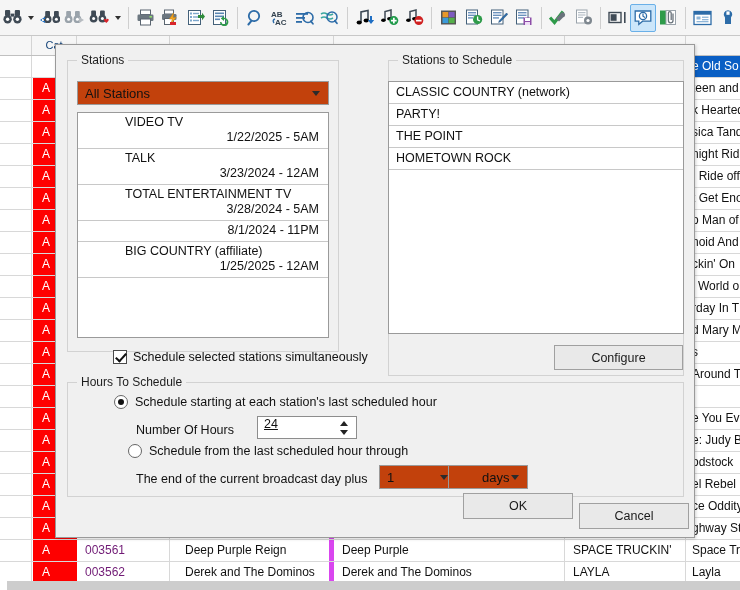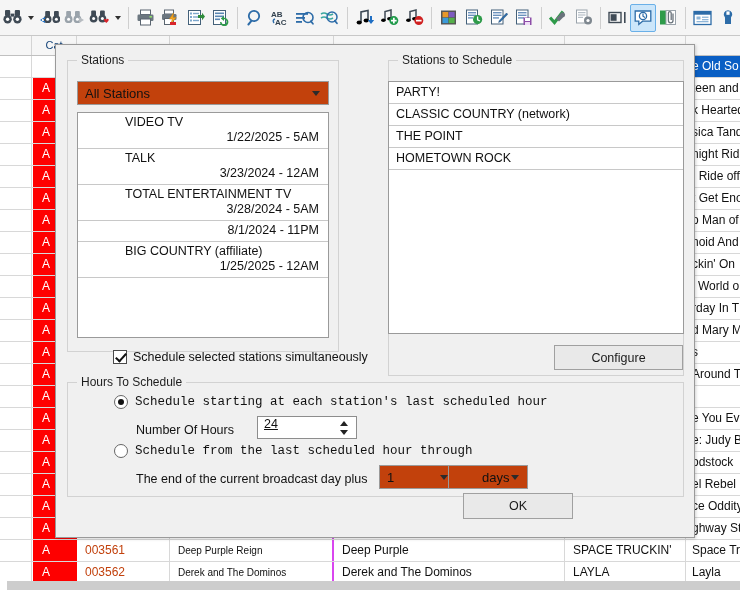--- a/index.html
+++ b/index.html
@@ -49,25 +49,25 @@
     text-align: center; border-right: 1px solid #d4d4d4;
   }
   .grid-rows { position: absolute; left: 0; top: 20px; width: 740px; }
   .grow { position: relative; height: 22px; border-bottom: 1px solid #d8d8d8; }
   .c-sel { position: absolute; left: 0; top: 0; width: 32px; height: 21px;
            border-right: 1px solid #d8d8d8; background:#fff; }
   .c-cat { position: absolute; left: 33px; top: 0; width: 44px; height: 21px;
            background: #fe0000; color: #fff; font-size: 12px;
            line-height: 21px; padding-left: 9px; }
   .c-id  { position: absolute; left: 78px; top: 0; width: 92px; height: 21px;
-           font-size: 12px; line-height: 21px; padding-left: 7px; color:#c2410c;
+           font-size: 12px; line-height: 21px; padding-left: 7px; color:#701a75;
            border-right: 1px solid #d8d8d8; }
   .c-t1  { position: absolute; left: 171px; top: 0; width: 163px; height: 21px;
-           font-size: 10px; line-height: 21px; padding-left: 7px; color:#111;
-           border-right: 2px solid #d946ef; }
+           font-size: 12px; line-height: 21px; padding-left: 14px; color:#111;
+           border-right: 5px solid #d946ef; }
   .c-t2  { position: absolute; left: 335px; top: 0; width: 230px; height: 21px;
            font-size: 12px; line-height: 21px; padding-left: 7px; color:#111;
            border-right: 1px solid #d8d8d8; }
   .c-t3  { position: absolute; left: 566px; top: 0; width: 120px; height: 21px;
            font-size: 12px; line-height: 21px; padding-left: 7px; color:#111;
            border-right: 1px solid #d8d8d8; }
   .c-t4  { position: absolute; left: 687px; top: 0; width: 53px; height: 21px;
            font-size: 12px; line-height: 21px; padding-left: 5px; color:#111;
            white-space: nowrap; overflow: hidden; }
   .c-t4.hl { background: #0a5fc4; color: #ffffff; }
@@ -151,21 +151,21 @@
   .radio-row { position: absolute; display: flex; align-items: center; }
   .radio {
     width: 14px; height: 14px; border-radius: 50%;
     background: #fff; border: 1px solid #666; position: relative;
     margin-right: 7px; flex: none;
   }
   .radio.on::after {
     content: ""; position: absolute; left: 3px; top: 3px;
     width: 6px; height: 6px; border-radius: 50%; background: #111;
   }
-  .radio-label { font-size: 12.5px; color: #111; font-family: Liberation Mono, monospace; }
+  .radio-label { font-size: 12.5px; color: #111; }
 
   .plain-label { position: absolute; font-size: 12.5px; color: #111; }
 
   .spin {
     position: absolute; background: #fff; border: 1px solid #8d8d8d;
     font-size: 12.5px; color: #111;
     display: flex; align-items: flex-start; padding-left: 6px; text-decoration: underline;
   }
   .spin .ud {
     position: absolute; right: 7px; top: 50%; margin-top: -8px;
@@ -743,22 +743,22 @@
     </div>
     <div class="xbtn" style="left:340px; top:226px;">
       <span>&lt;</span>
     </div>
 
     <div class="groupbox" style="left:332px; top:15px; width:296px; height:316px;">
       <span class="gb-title">Stations to Schedule</span>
     </div>
 
     <div class="listbox" style="left:332px; top:36px; width:296px; height:253px;" id="schedule-list">
+        <div class="sched-item">CLASSIC COUNTRY (network)</div>
         <div class="sched-item">PARTY!</div>
-        <div class="sched-item">CLASSIC COUNTRY (network)</div>
         <div class="sched-item">THE POINT</div>
         <div class="sched-item">HOMETOWN ROCK</div>
       </div>
 
     <div class="btn" style="left:498px; top:300px; width:129px; height:25px;">
       <span>Configure</span>
     </div>
 
     <div class="chk-row" style="left:57px; top:305px;">
       <span class="chkbox on"></span>
@@ -777,35 +777,38 @@
     <div class="plain-label" style="left:80px; top:378px;">Number Of Hours</div>
 
     <div class="spin" style="left:201px; top:371px; width:100px; height:23px;">
       <span>24</span>
       <span class="ud">
         <span class="up"></span>
           <span class="dn"></span>
       </span>
     </div>
 
-    <div class="radio-row" style="left:58px; top:399px;">
+    <div class="radio-row" style="left:72px; top:399px;">
       <span class="radio"></span>
       <span class="radio-label">Schedule from the last scheduled hour through</span>
     </div>
 
     <div class="plain-label" style="left:80px; top:427px;">The end of the current broadcast day plus</div>
 
     <div class="combo" style="left:323px; top:420px; width:78px; height:24px;">
       <span>1</span>
       <span class="arrow"></span>
     </div>
 
     <div class="combo" style="left:392px; top:420px; width:80px; height:24px;padding-left:33px;">
       <span>days</span>
       <span class="arrow"></span>
     </div>
 
     <div class="btn" style="left:407px; top:448px; width:110px; height:26px;">
       <span>OK</span>
     </div>
+    <div class="btn" style="left:523px; top:458px; width:110px; height:26px;">
+      <span>Cancel</span>
+    </div>
 
   </div>
 </div>
 
 </body></html>

